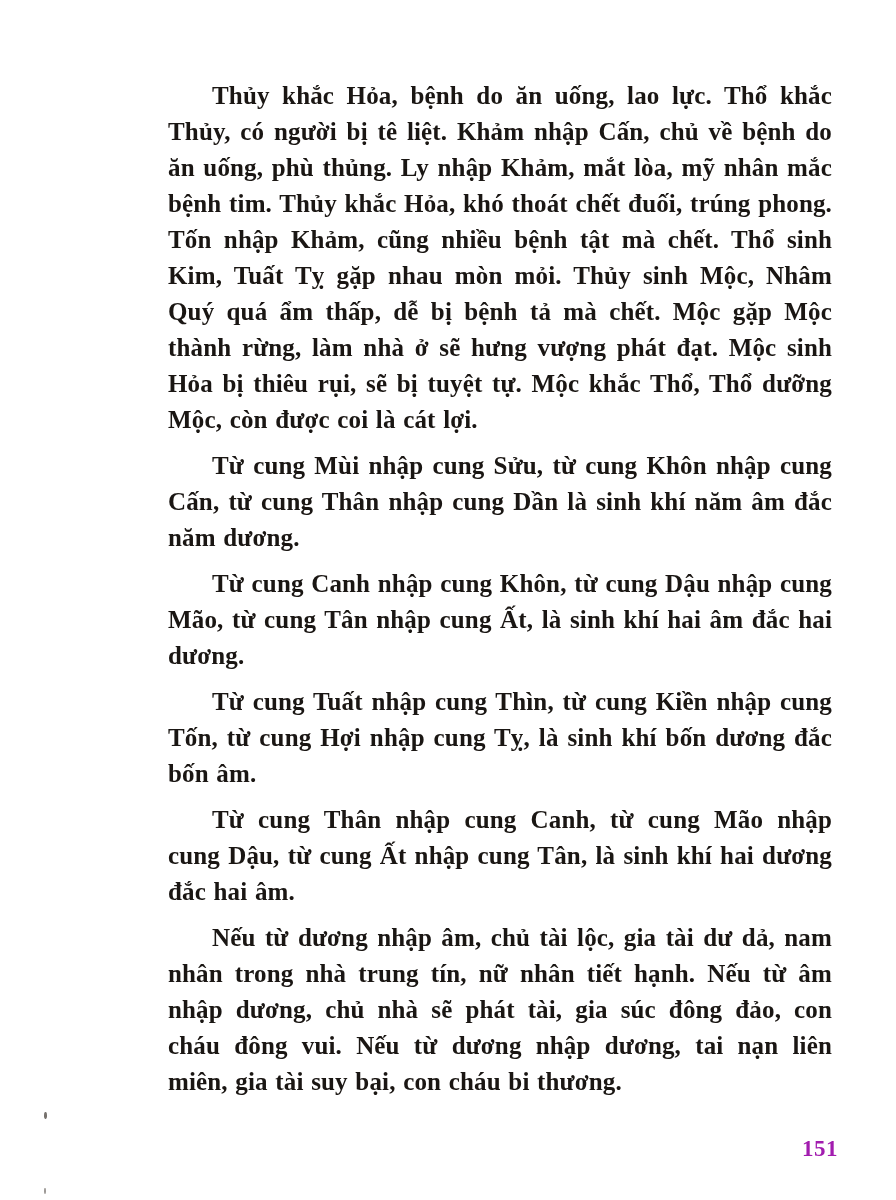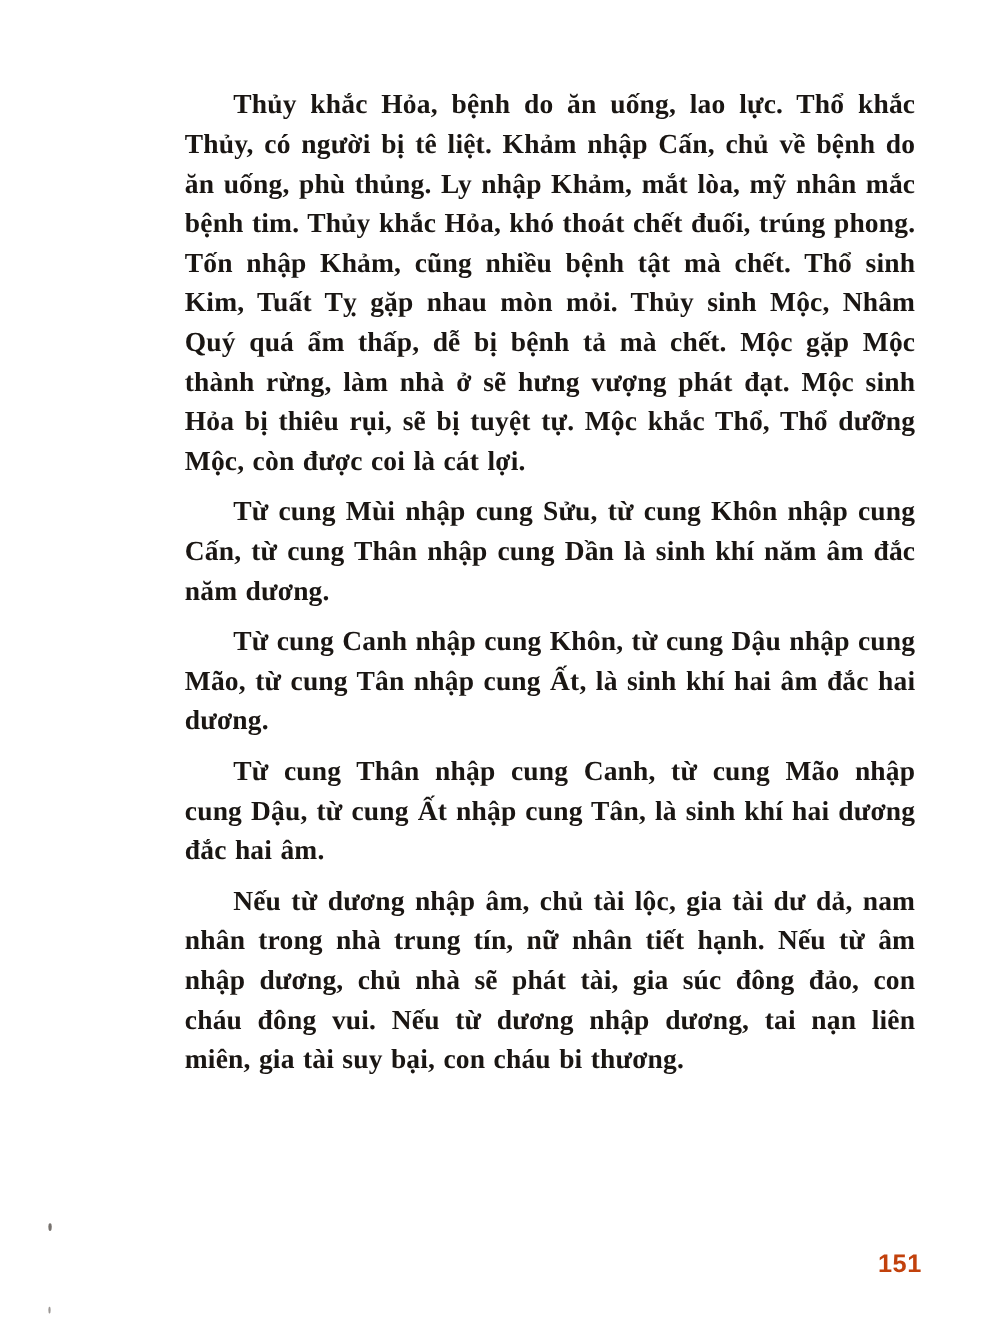--- a/index.html
+++ b/index.html
@@ -36,24 +36,24 @@
     -webkit-font-smoothing: none;
     text-rendering: optimizeLegibility;
   }
   .para:last-child {
     margin-bottom: 0;
   }
   .page-number {
     position: absolute;
     right: 58px;
     bottom: 38px;
-    font-family: Liberation Sans, sans-serif;
+    font-family: Liberation Serif, serif;
     font-size: 23px;
     font-weight: 700;
-    color: #c2410c;
+    color: #a21caf;
     letter-spacing: 0.5px;
   }
   .margin-speck {
     position: absolute;
     background: #4a433e;
     border-radius: 40%;
   }
   .speck-a {
     left: 44px;
     top: 1112px;
@@ -71,20 +71,21 @@
 </style>
 </head>
 <body>
 
 <div class="page">
 
   <div class="text-block">
     <p class="para">Thủy khắc Hỏa, bệnh do ăn uống, lao lực. Thổ khắc Thủy, có người bị tê liệt. Khảm nhập Cấn, chủ về bệnh do ăn uống, phù thủng. Ly nhập Khảm, mắt lòa, mỹ nhân mắc bệnh tim. Thủy khắc Hỏa, khó thoát chết đuối, trúng phong. Tốn nhập Khảm, cũng nhiều bệnh tật mà chết. Thổ sinh Kim, Tuất Tỵ gặp nhau mòn mỏi. Thủy sinh Mộc, Nhâm Quý quá ẩm thấp, dễ bị bệnh tả mà chết. Mộc gặp Mộc thành rừng, làm nhà ở sẽ hưng vượng phát đạt. Mộc sinh Hỏa bị thiêu rụi, sẽ bị tuyệt tự. Mộc khắc Thổ, Thổ dưỡng Mộc, còn được coi là cát lợi.</p>
     <p class="para">Từ cung Mùi nhập cung Sửu, từ cung Khôn nhập cung Cấn, từ cung Thân nhập cung Dần là sinh khí năm âm đắc năm dương.</p>
     <p class="para">Từ cung Canh nhập cung Khôn, từ cung Dậu nhập cung Mão, từ cung Tân nhập cung Ất, là sinh khí hai âm đắc hai dương.</p>
+    <p class="para">Từ cung Tuất nhập cung Thìn, từ cung Kiền nhập cung Tốn, từ cung Hợi nhập cung Tỵ, là sinh khí bốn dương đắc bốn âm.</p>
     <p class="para">Từ cung Thân nhập cung Canh, từ cung Mão nhập cung Dậu, từ cung Ất nhập cung Tân, là sinh khí hai dương đắc hai âm.</p>
     <p class="para">Nếu từ dương nhập âm, chủ tài lộc, gia tài dư dả, nam nhân trong nhà trung tín, nữ nhân tiết hạnh. Nếu từ âm nhập dương, chủ nhà sẽ phát tài, gia súc đông đảo, con cháu đông vui. Nếu từ dương nhập dương, tai nạn liên miên, gia tài suy bại, con cháu bi thương.</p>
   </div>
 
   <div class="margin-speck speck-a"></div>
   <div class="margin-speck speck-b"></div>
 
   <div class="page-number">151</div>
 
 </div>

